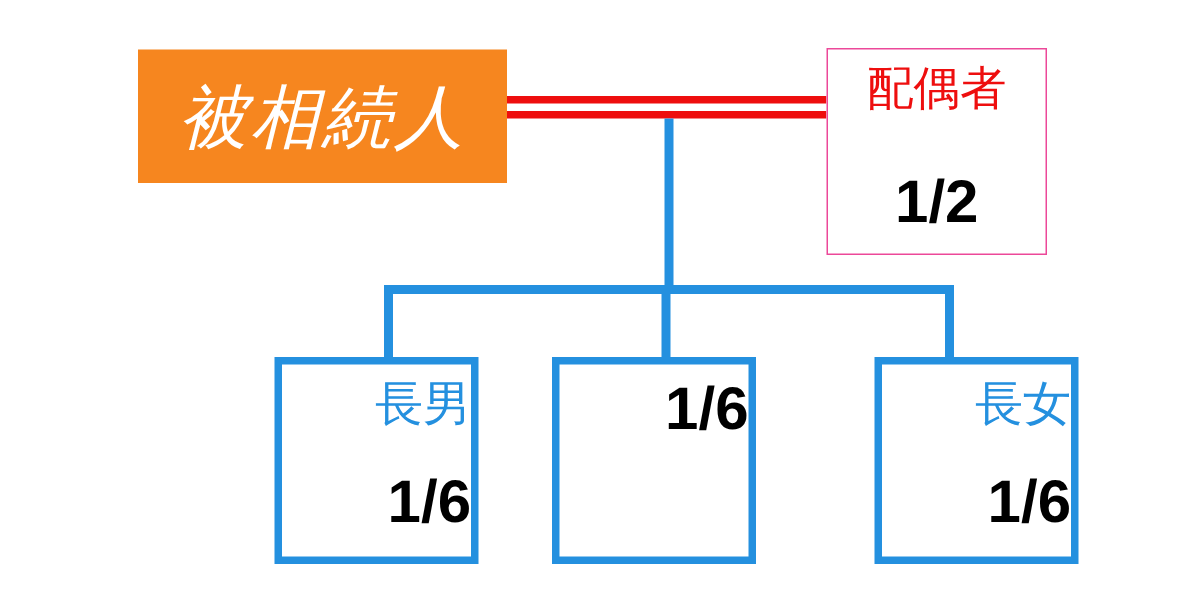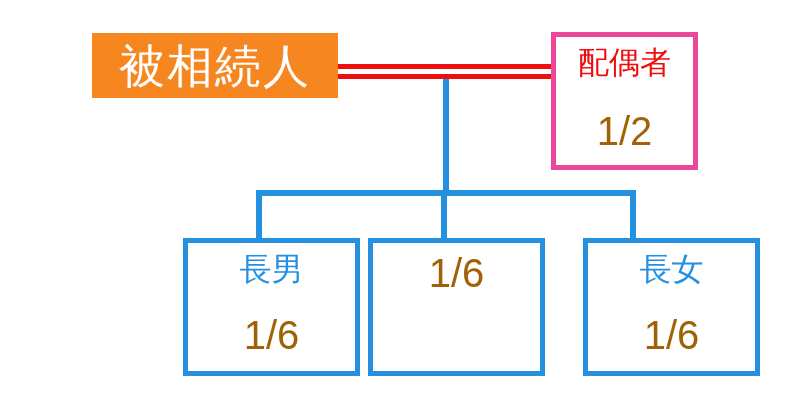--- a/index.html
+++ b/index.html
@@ -12,25 +12,26 @@
     position: relative;
     width: 800px;
     height: 400px;
     background: #ffffff;
     overflow: hidden;
   }
   
   .decedent-box {
     position: absolute;
     left: 92px; top: 33px;
-    width: 246px; height: 65px;
+    width: 246px; height: 89px;
     background: #F6861F;
     display: flex;
     align-items: center;
     justify-content: center;
+    font-style: italic;
   }
   .decedent-label {
     color: #ffffff;
     font-size: 46px;
     letter-spacing: 2px;
     line-height: 1;
   }
   
   .marriage-line {
     position: absolute;
@@ -39,61 +40,61 @@
     border-top: 5px solid #EE0E0E;
     border-bottom: 5px solid #EE0E0E;
     box-sizing: border-box;
     background: transparent;
   }
   
   .spouse-box {
     position: absolute;
     left: 551px; top: 32px;
     width: 147px; height: 138px;
-    border: 5px solid #ec4899;
+    border: 1px solid #ec4899;
     box-sizing: border-box;
     background: #ffffff;
     display: flex;
     flex-direction: column;
     align-items: center;
     justify-content: space-between;
     padding: 10px 0 14px 0;
   }
   .spouse-label {
     color: #EE0E0E;
     font-size: 31px;
     line-height: 1;
   }
   .share-value {
-    color: #a16207;
+    color: #000000;
     font-size: 40px;
-    font-weight: normal;
+    font-weight: bold;
     line-height: 1;
   }
   
   .blue-line {
     position: absolute;
     background: #2490DF;
   }
   .descent-line  { left: 443px; top: 79px;  width: 6px;   height: 117px; }
   .sibling-line  { left: 256px; top: 190px; width: 380px; height: 6px;  }
   .drop-line-1   { left: 256px; top: 190px; width: 6px;   height: 48px; }
   .drop-line-2   { left: 441px; top: 190px; width: 6px;   height: 48px; }
   .drop-line-3   { left: 630px; top: 190px; width: 6px;   height: 48px; }
   
   .child-box {
     position: absolute;
     top: 238px;
-    width: 177px; height: 138px;
+    width: 136px; height: 138px;
     border: 5px solid #2490DF;
     box-sizing: border-box;
     background: #ffffff;
     display: flex;
     flex-direction: column;
-    align-items: center;
+    align-items: flex-end;
     justify-content: space-between;
     padding: 10px 0 16px 0;
   }
   .child-box-1 { left: 183px; }
   .child-box-2 { left: 368px; }
   .child-box-3 { left: 555px; margin-left: 28px; }
   .child-label {
     color: #2490DF;
     font-size: 32px;
     line-height: 1;

